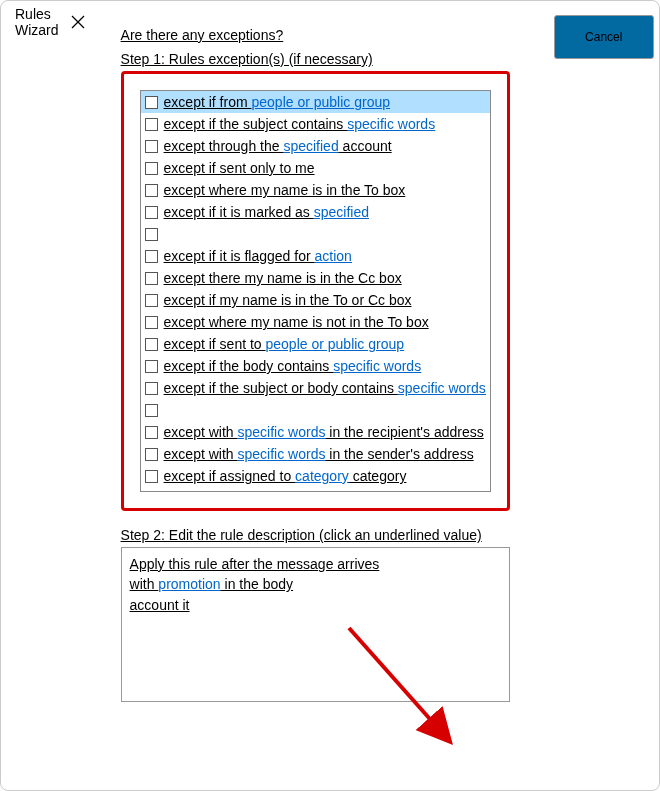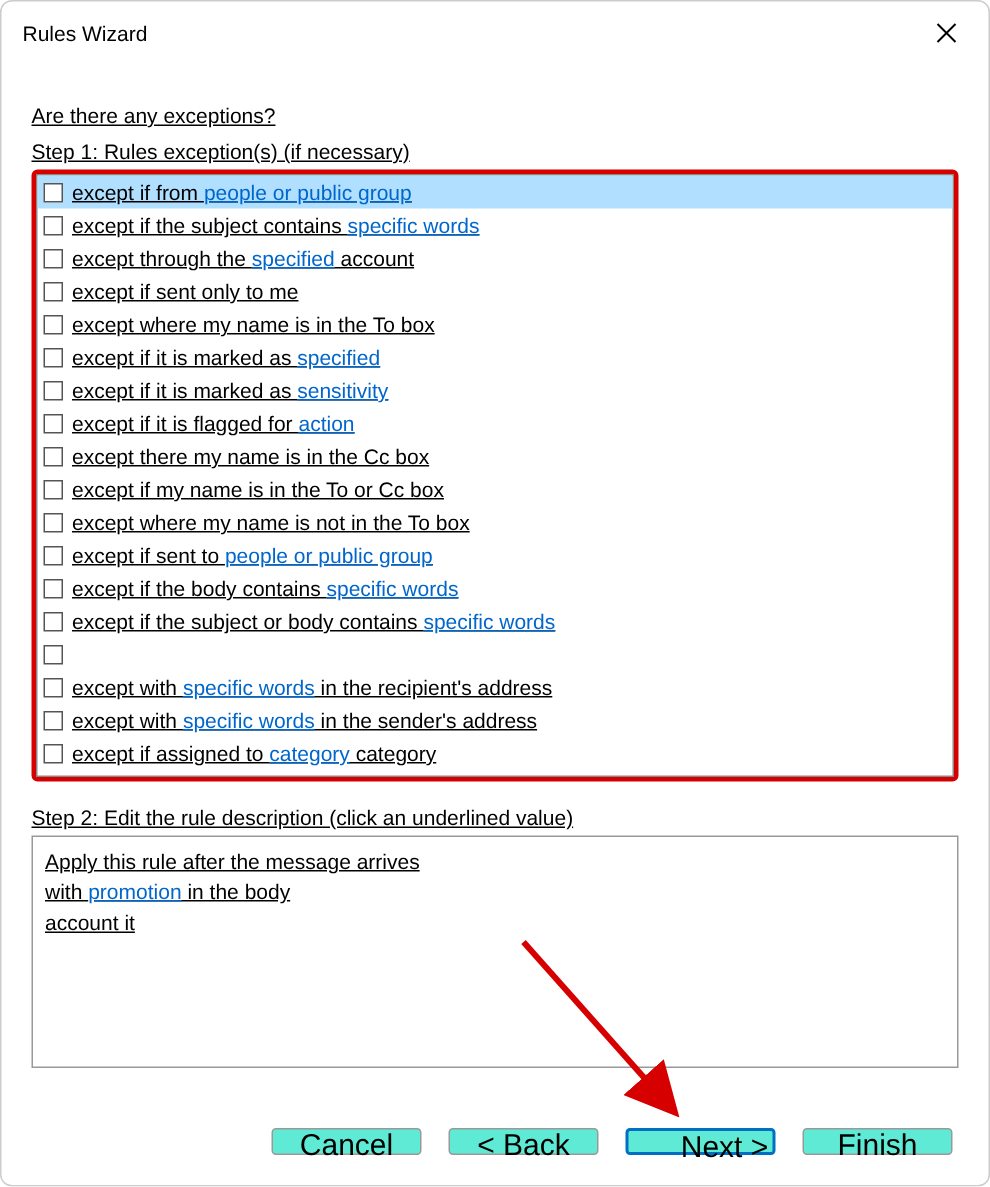--- a/index.html
+++ b/index.html
@@ -10,21 +10,21 @@
       width: 660px;
       height: 791px;
       position: relative;
     }
     .dialog {
       width: 660px;
       height: 791px;
       border: 1px solid #ccc;
       border-radius: 8px;
       display: flex;
-      flex-direction: column;
+      flex-direction: row;
       overflow: hidden;
       position: relative;
     }
     .titlebar {
       height: 42px;
       display: flex;
       align-items: center;
       padding: 0 14px;
       justify-content: space-between;
     }
@@ -47,21 +47,21 @@
     .question {
       margin-top: 18px;
       margin-bottom: 8px;
     }
     .step-label {
       margin-bottom: 4px;
     }
     .exceptions-outer {
       border: 3px solid #d60000;
       border-radius: 4px;
-      padding: 0;
+      padding: 16px;
       margin-bottom: 16px;
       text-align: center;
     }
     .exceptions-box {
       border: 1px solid #888;
       height: 402px;
       overflow-y: scroll;
       background: #fff;
       position: relative;
     }
@@ -111,25 +111,25 @@
       margin-top: 28px;
     }
     .button-row {
       display: flex;
       justify-content: flex-end;
       gap: 18px;
       padding: 14px 24px 20px 24px;
     }
     .btn {
       width: 100px;
-      height: 18px;
+      height: 44px;
       border: 1px solid #999;
-      background: #5eead4;
+      background: #0369a1;
       border-radius: 3px;
-      font-size: 20px;
+      font-size: 12px;
       cursor: pointer;
     }
     .btn.primary {
       border: 2px solid #006fc4;
       width: 100px;
       padding-left: 32px;
     }
     
     .arrow {
       position: absolute;
@@ -177,21 +177,20 @@
           <div class="exc-row">
             <span class="exc-checkbox"></span>
             <span class="exc-text">except where my name is in the To box</span>
           </div>
           <div class="exc-row">
             <span class="exc-checkbox"></span>
             <span class="exc-text">except if it is marked as <span class="link">specified</span></span>
           </div>
           <div class="exc-row">
             <span class="exc-checkbox"></span>
-            <span class="exc-text">except if it is marked as <span class="link">sensitivity</span></span>
           </div>
           <div class="exc-row">
             <span class="exc-checkbox"></span>
             <span class="exc-text">except if it is flagged for <span class="link">action</span></span>
           </div>
           <div class="exc-row">
             <span class="exc-checkbox"></span>
             <span class="exc-text">except there my name is in the Cc box</span>
           </div>
           <div class="exc-row">

